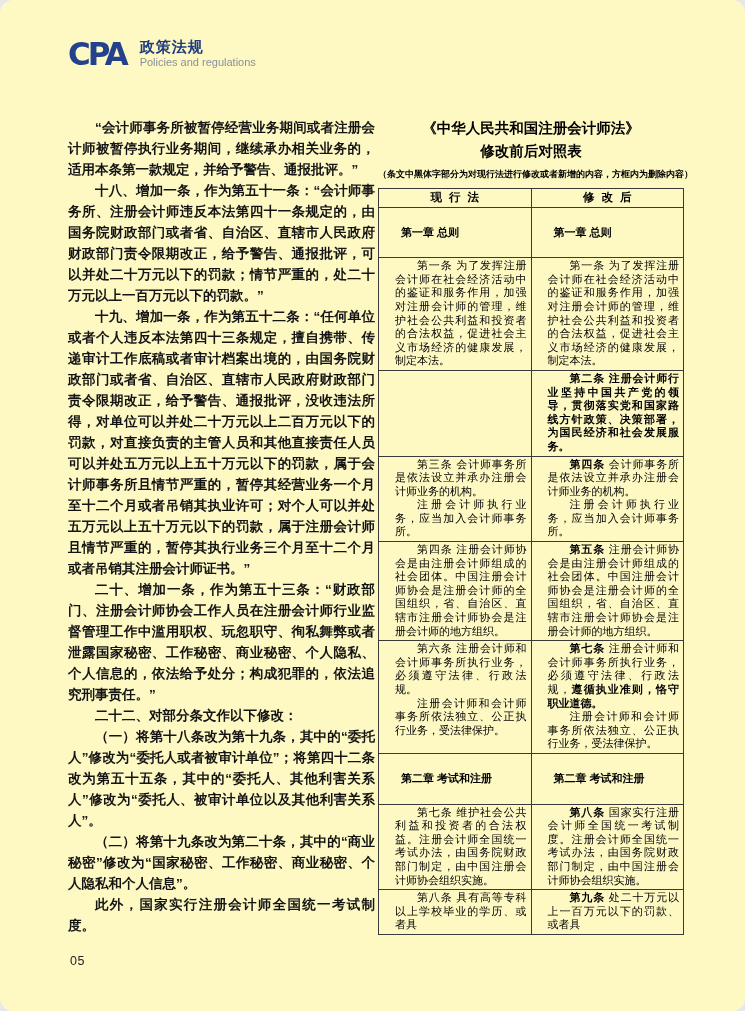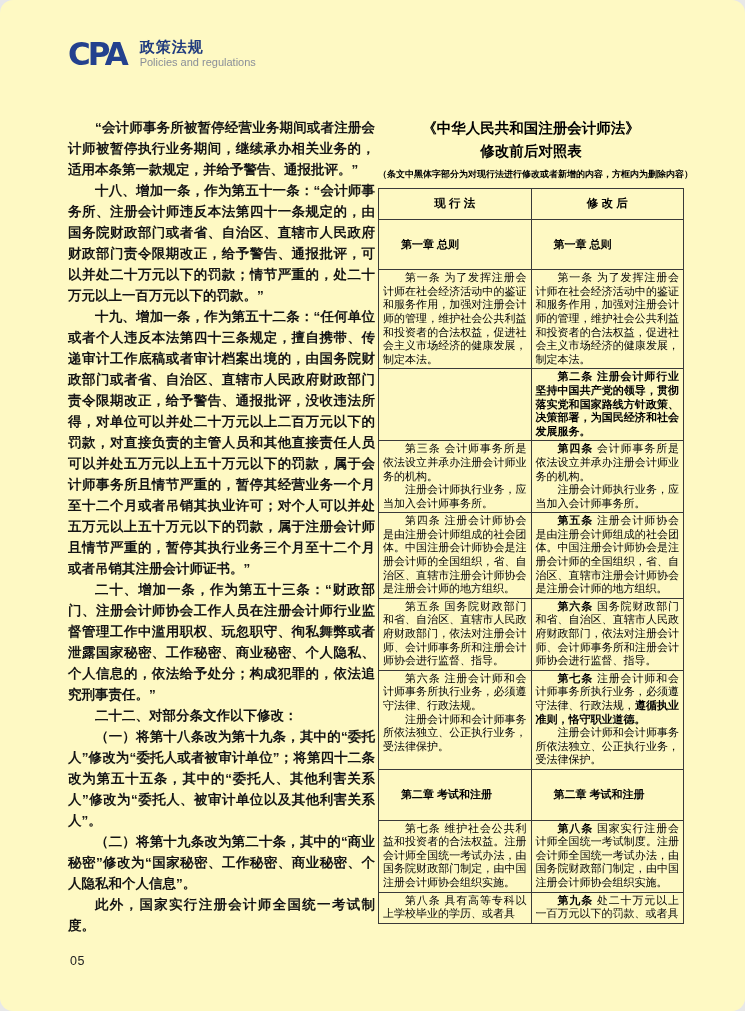--- a/index.html
+++ b/index.html
@@ -28,24 +28,24 @@
   }
 
   
   .rightcol { position:absolute; left:378px; top:117px; width:306px; }
   .doc-title { text-align:center; font-weight:bold; font-size:14.5px; line-height:23px; color:#000; }
   .doc-note { text-align:center; font-size:9px; font-weight:600; color:#000; margin:5px 0 7px; white-space:nowrap; }
 
   table.cmp { width:100%; border-collapse:collapse; table-layout:fixed; }
   table.cmp th, table.cmp td {
     border:1px solid #3a3a3a; vertical-align:top;
-    padding:1px 4px 2px 4px; font-size:11px; line-height:13.6px; color:#000;
+    padding:1px 4px 2px 16px; font-size:11px; line-height:13.6px; color:#000;
     width:50%; box-sizing:border-box;
   }
-  table.cmp th { text-align:center; font-weight:bold; padding:8px 0; font-size:11.5px; }
+  table.cmp th { text-align:center; font-weight:bold; padding:2px 0; font-size:11.5px;font-family:Liberation Mono, monospace; }
   table.cmp td p { margin:0; text-indent:2em; text-align:justify; text-justify:inter-ideograph; font-weight:normal; }
   table.cmp tr.chapter td { text-align:center; font-weight:bold; padding:18px 0; }
   table.cmp span.seg-b { font-weight:bold; }
 
   
   .page-number { position:absolute; left:70px; top:954px; font-size:12.5px; color:#222; letter-spacing:0.5px; }
 </style>
 </head>
 <body>
 
@@ -117,28 +117,20 @@
           <tr>
             <td>
               <p><span>第四条 注册会计师协会是由注册会计师组成的社会团体。中国注册会计师协会是注册会计师的全国组织，省、自治区、直辖市注册会计师协会是注册会计师的地方组织。</span></p>
             </td>
             <td>
               <p><span class="seg-b">第五条</span><span> 注册会计师协会是由注册会计师组成的社会团体。中国注册会计师协会是注册会计师的全国组织，省、自治区、直辖市注册会计师协会是注册会计师的地方组织。</span></p>
             </td>
           </tr>
           <tr>
             <td>
-              <p><span>第五条 国务院财政部门和省、自治区、直辖市人民政府财政部门，依法对注册会计师、会计师事务所和注册会计师协会进行监督、指导。</span></p>
-            </td>
-            <td>
-              <p><span class="seg-b">第六条</span><span> 国务院财政部门和省、自治区、直辖市人民政府财政部门，依法对注册会计师、会计师事务所和注册会计师协会进行监督、指导。</span></p>
-            </td>
-          </tr>
-          <tr>
-            <td>
               <p><span>第六条 注册会计师和会计师事务所执行业务，必须遵守法律、行政法规。</span></p>
               <p><span>注册会计师和会计师事务所依法独立、公正执行业务，受法律保护。</span></p>
             </td>
             <td>
               <p><span class="seg-b">第七条</span><span> 注册会计师和会计师事务所执行业务，必须遵守法律、行政法规，</span><span class="seg-b">遵循执业准则，恪守职业道德。</span></p>
               <p><span>注册会计师和会计师事务所依法独立、公正执行业务，受法律保护。</span></p>
             </td>
           </tr>
           <tr class="chapter">
             <td>

